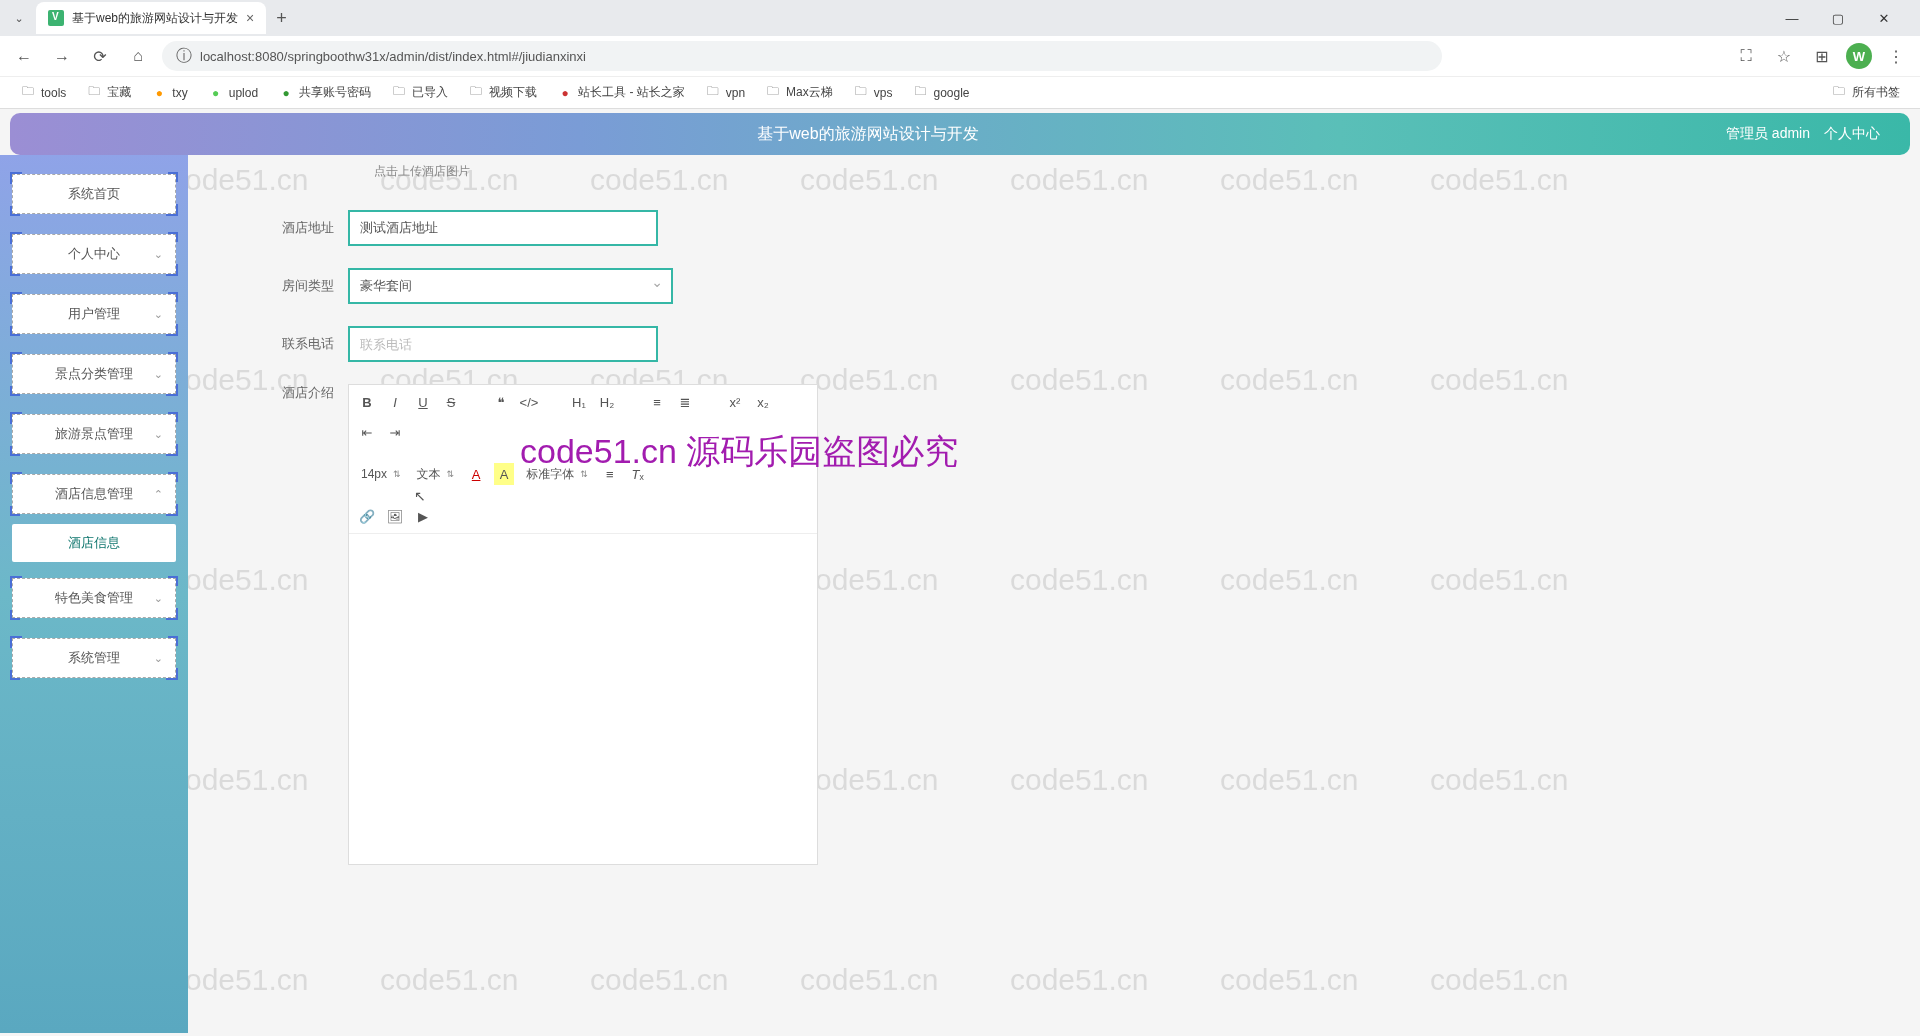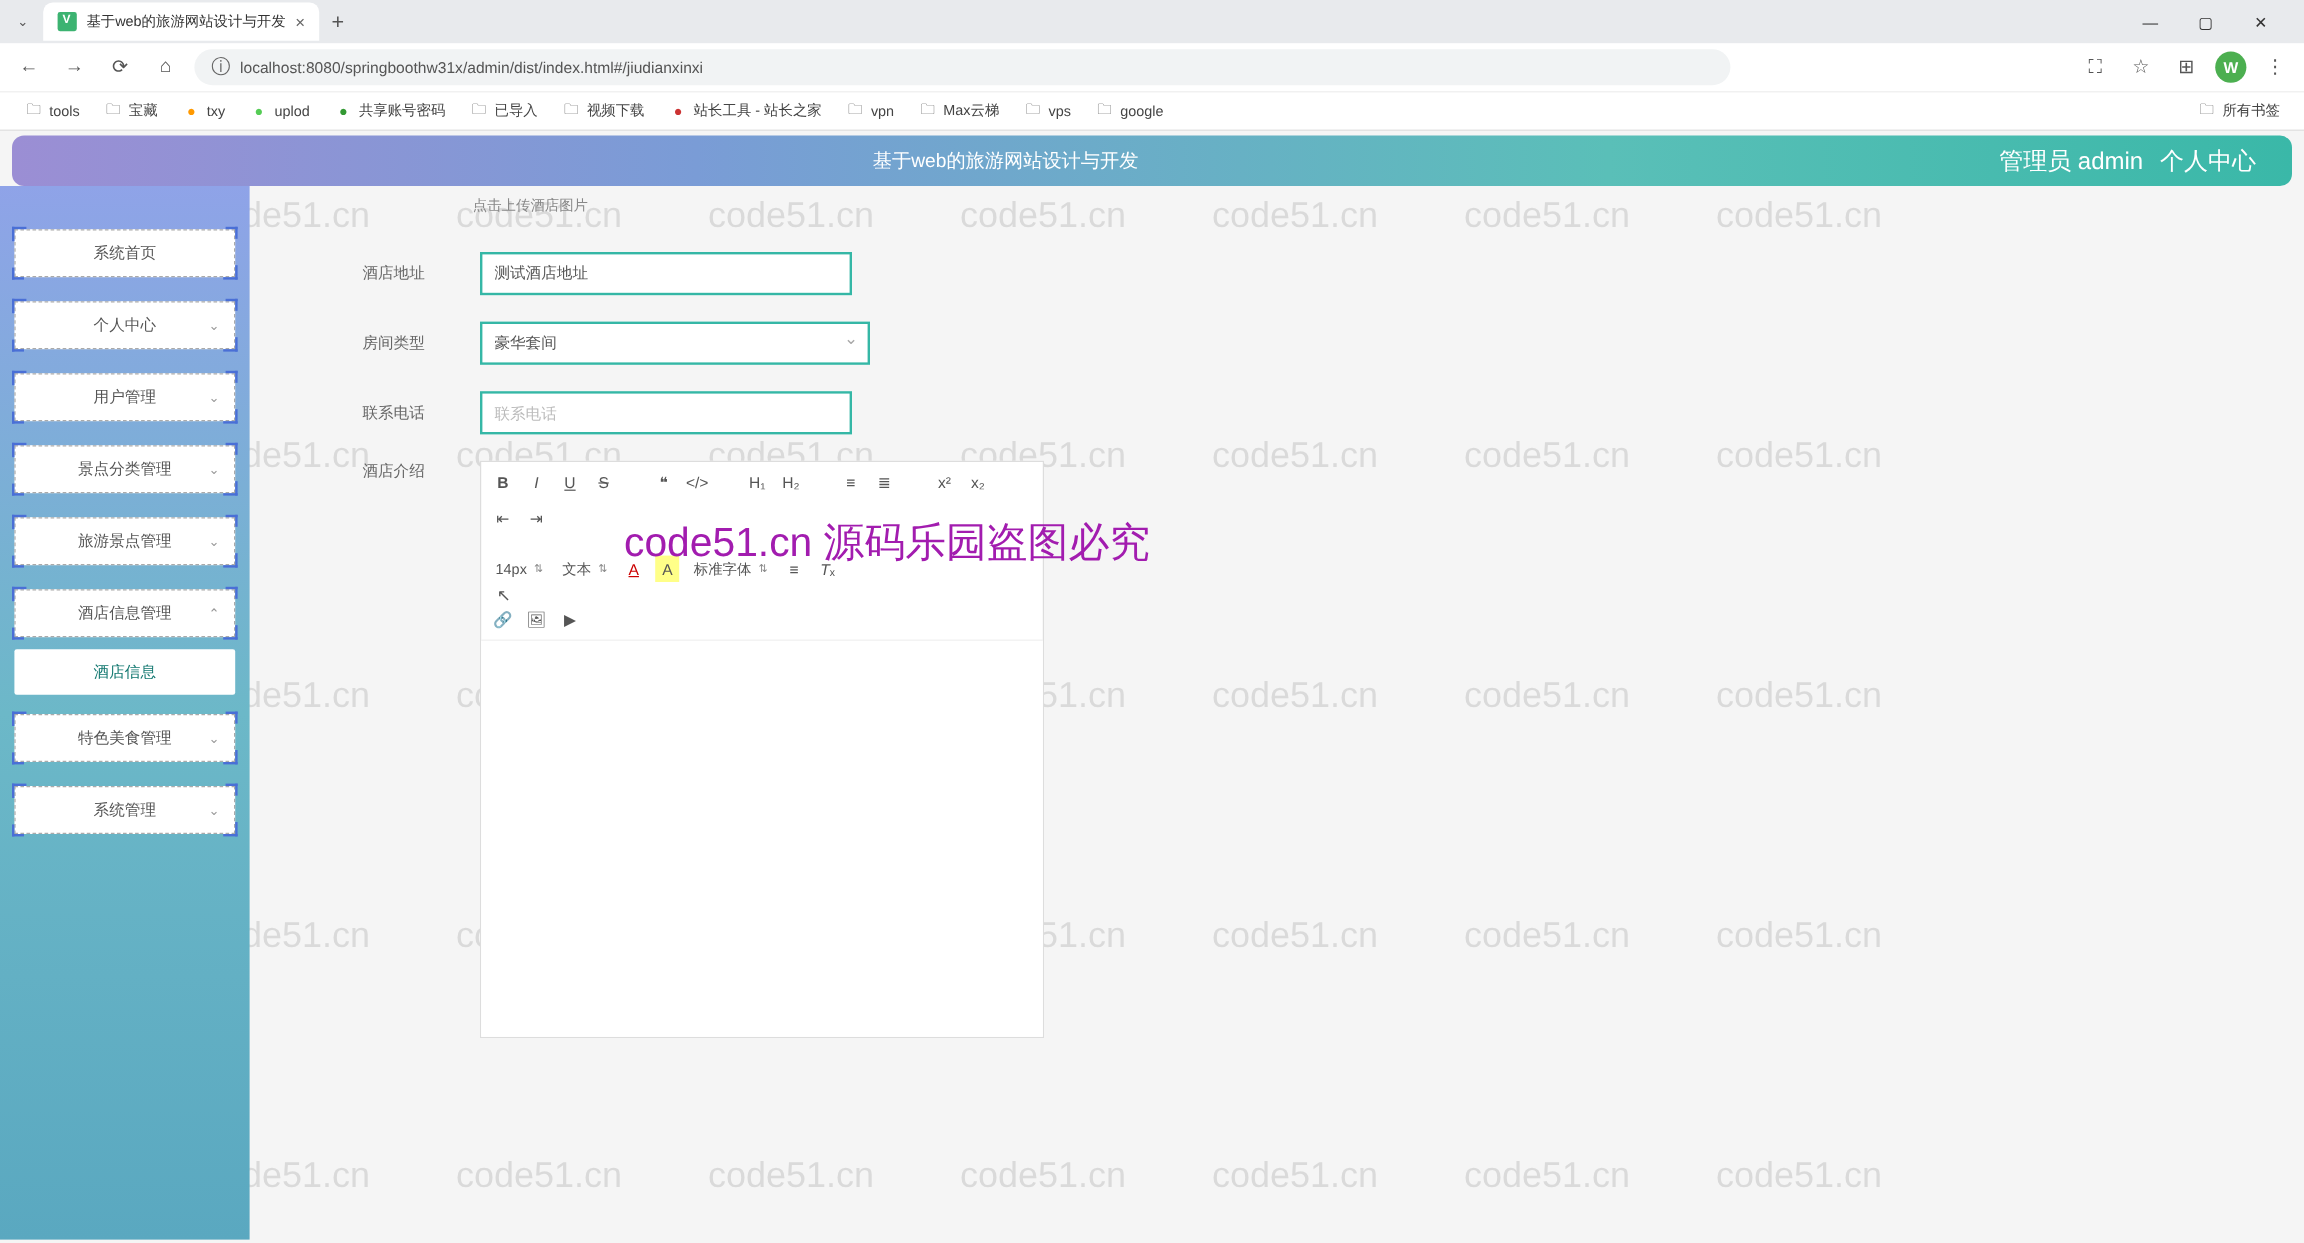--- a/index.html
+++ b/index.html
@@ -31,37 +31,37 @@
 .folder-icon { color: #555; }
 .bm-right { margin-left: auto; }
 
 
 .app { position: relative; height: calc(1036px - 108px); }
 .watermark-layer { position: absolute; inset: 0; pointer-events: none; z-index: 0; }
 .wm { position: absolute; color: rgba(100,100,100,0.18); font-size: 30px; font-weight: 400; white-space: nowrap; }
 
 .header-grad { position: relative; z-index: 2; margin: 4px 10px 0 10px; height: 42px; background: linear-gradient(90deg, #9b8ed4 0%, #7a9cd6 30%, #5abfb8 70%, #3ab8a8 100%); border-radius: 10px; display: flex; align-items: center; color: #fff; }
 .header-title { flex: 1; text-align: center; font-size: 16px; }
-.header-right { display: flex; gap: 14px; padding-right: 30px; font-size: 20px; }
+.header-right { display: flex; gap: 14px; padding-right: 30px; font-size: 14px; }
 
 .content { display: flex; height: calc(100% - 50px); position: relative; z-index: 2; }
-.sidebar { width: 208px; background: linear-gradient(180deg, #8fa3e8 0%, #6cb8c8 50%, #5aa8c0 100%); padding: 36px 12px; }
+.sidebar { width: 188px; background: linear-gradient(180deg, #8fa3e8 0%, #6cb8c8 50%, #5aa8c0 100%); padding: 19px 12px; }
 .menu-item { position: relative; background: #fff; border: 1px dashed #aaa; height: 40px; margin-bottom: 20px; display: flex; align-items: center; justify-content: center; font-size: 13px; color: #555; cursor: pointer; }
 .menu-item::before, .menu-item::after { content: ""; position: absolute; width: 10px; height: 10px; border: 2px solid #4a6fd6; }
 .menu-item::before { top: -3px; left: -3px; border-right: none; border-bottom: none; }
 .menu-item::after { bottom: -3px; right: -3px; border-left: none; border-top: none; }
 .menu-item .corner-tr { position: absolute; top: -3px; right: -3px; width: 10px; height: 10px; border: 2px solid #4a6fd6; border-left: none; border-bottom: none; }
 .menu-item .corner-bl { position: absolute; bottom: -3px; left: -3px; width: 10px; height: 10px; border: 2px solid #4a6fd6; border-right: none; border-top: none; }
 .menu-chevron { position: absolute; right: 12px; color: #999; font-size: 11px; }
 .submenu-item { background: transparent; color: #fff; text-align: center; font-size: 13px; padding: 8px 0; margin: -10px 0 16px 0; cursor: pointer; }
 .submenu-active { background: #fff; color: #0f766e; padding: 10px 0; border-radius: 2px; font-family: Liberation Serif, serif; }
 
 .form-area { flex: 1; padding: 8px 30px; background: rgba(255,255,255,0.0); }
 .upload-hint { margin-left: 156px; font-size: 12px; color: #888; margin-bottom: 30px; }
-.form-row { display: flex; align-items: center; margin-bottom: 22px; gap: 32px; }
+.form-row { display: flex; align-items: center; margin-bottom: 22px; }
 .form-label { width: 130px; text-align: right; font-size: 13px; color: #666; padding-right: 14px; }
 .form-input { width: 310px; height: 36px; border: 2px solid #35b7a6; background: #fff; padding: 0 10px; font-size: 13px; color: #555; outline: none; }
 .form-input::placeholder { color: #bbb; }
 .form-select { position: relative; }
 .form-select::after { content: "⌄"; position: absolute; right: 10px; top: 6px; color: #aaa; font-size: 14px; pointer-events: none; }
 
 .editor-row { display: flex; align-items: flex-start; }
 .editor-box { width: 470px; background: #fff; border: 1px solid #ddd; }
 .editor-toolbar { border-bottom: 1px solid #eee; padding: 6px 8px; display: flex; flex-wrap: wrap; gap: 8px; align-items: center; font-size: 13px; color: #555; }
 .tb-btn { min-width: 20px; height: 22px; display: flex; align-items: center; justify-content: center; cursor: pointer; font-size: 13px; }

